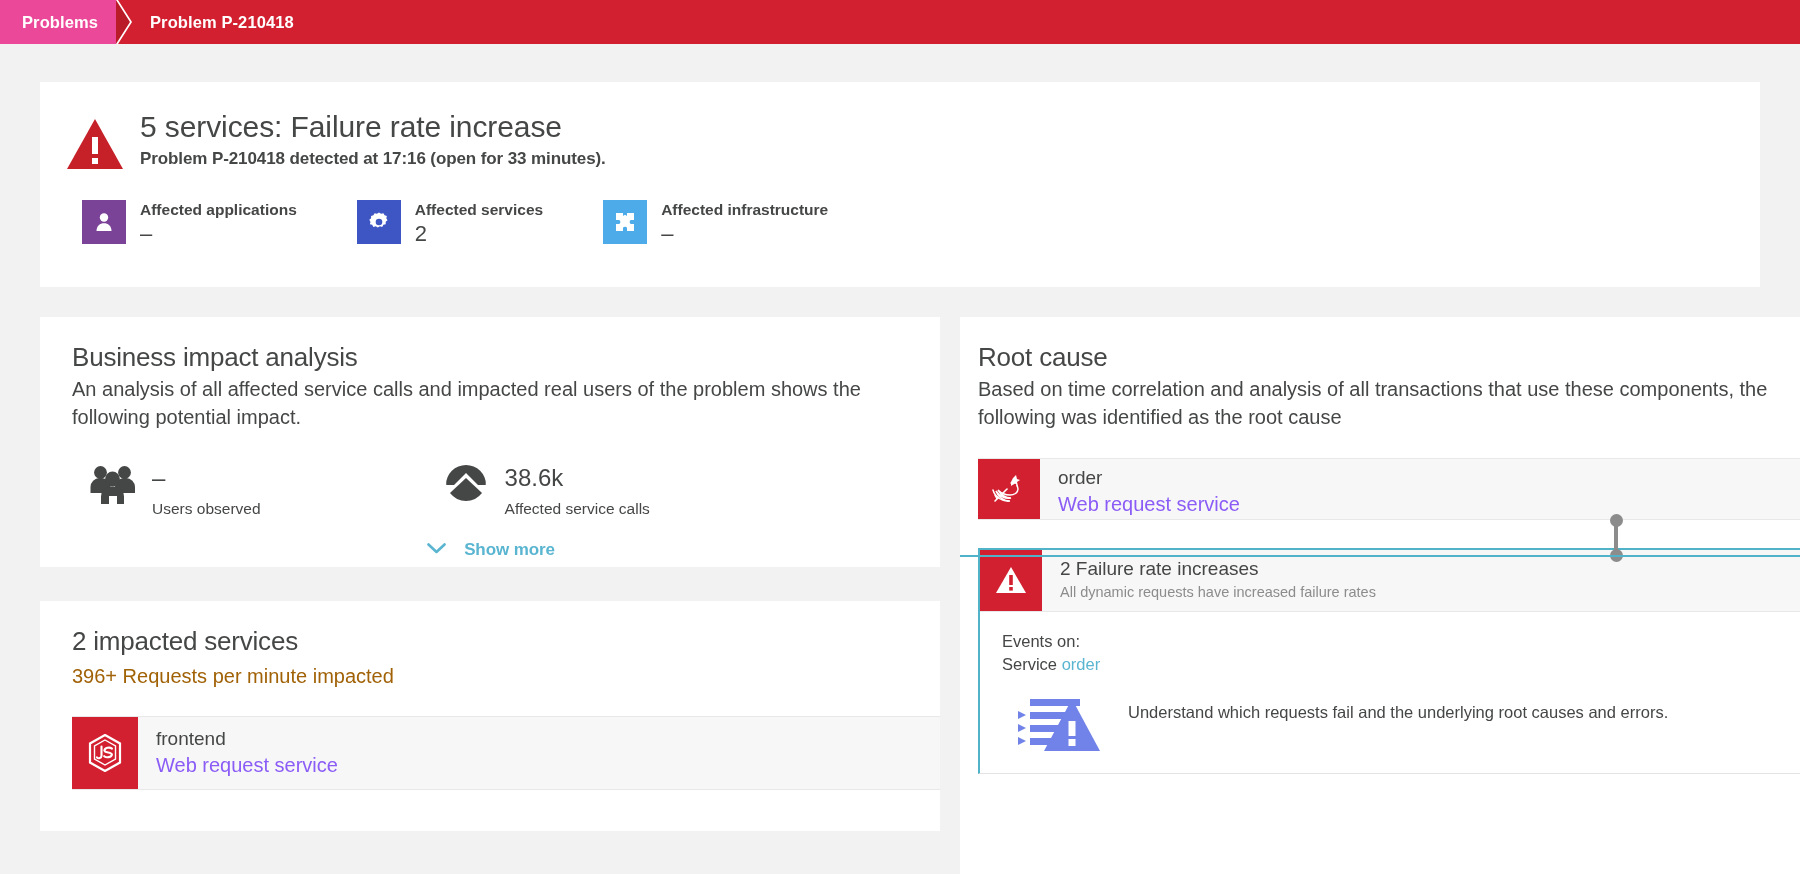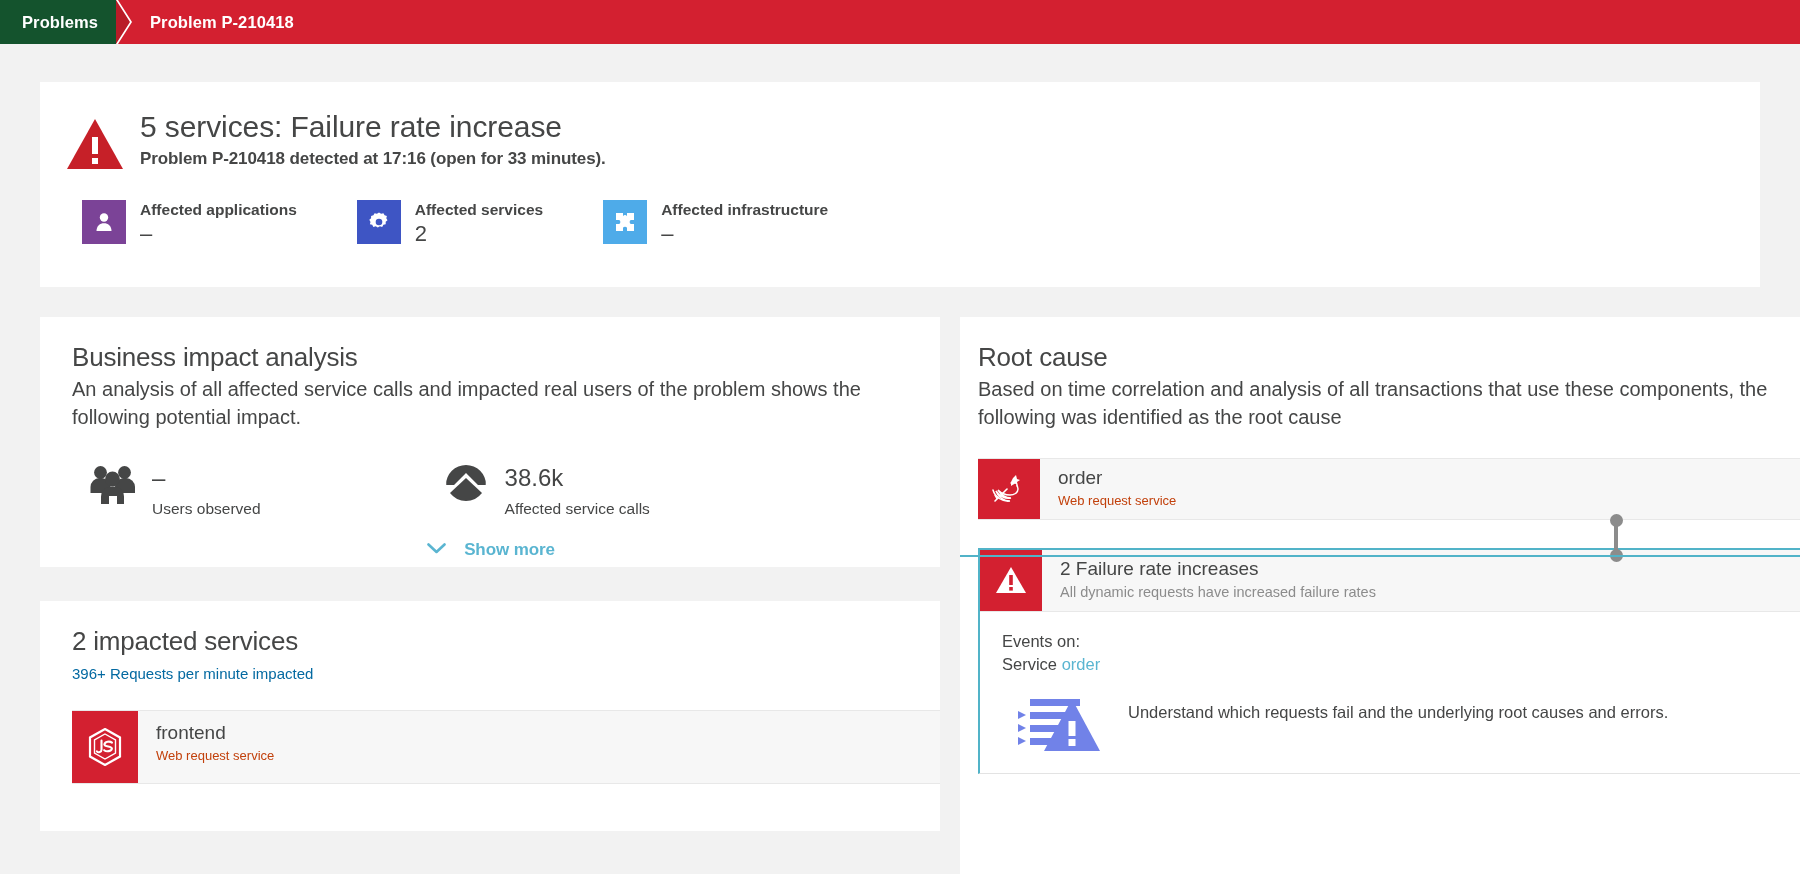--- a/index.html
+++ b/index.html
@@ -24,21 +24,21 @@
   .bc-seg {
     display: flex;
     align-items: center;
     color: #ffffff;
     font-size: 16.5px;
     font-weight: bold;
     letter-spacing: 0.1px;
     white-space: nowrap;
   }
   .bc-first {
-    background: #14532d;
+    background: #ec4899;
     padding: 0 18px 0 22px;
     position: relative;
   }
   .bc-arrow {
     width: 26px;
     position: relative;
     flex: 0 0 26px;
   }
   .bc-arrow svg { display: block; }
   .bc-second { padding: 0 18px 0 8px; }
@@ -202,22 +202,22 @@
   }
   .chev { display: block; }
 
   
   .imp-card {
     margin-top: 34px;
     height: 230px;
     overflow: hidden;
   }
   .imp-sub {
-    font-size: 15px;
-    color: #0369a1;
+    font-size: 20px;
+    color: #a16207;
     margin-top: 8px;
   }
   .svc-row {
     display: flex;
     align-items: stretch;
     margin-top: 28px;
     background: #f7f7f7;
     border: 1px solid #e8e8e8;
     border-left: none;
     height: 74px;
@@ -231,22 +231,22 @@
   }
   .svc-texts {
     padding: 11px 0 0 18px;
   }
   .svc-name {
     font-size: 19px;
     color: #454646;
     line-height: 1.15;
   }
   .svc-type {
-    font-size: 13px;
-    color: #c2410c;
+    font-size: 20px;
+    color: #8b5cf6;
     margin-top: 4px;
   }
 
   
   .rc-card {
     width: 840px;
     min-height: 557px;
     padding: 26px 0 0 0;
     overflow: hidden;
   }

